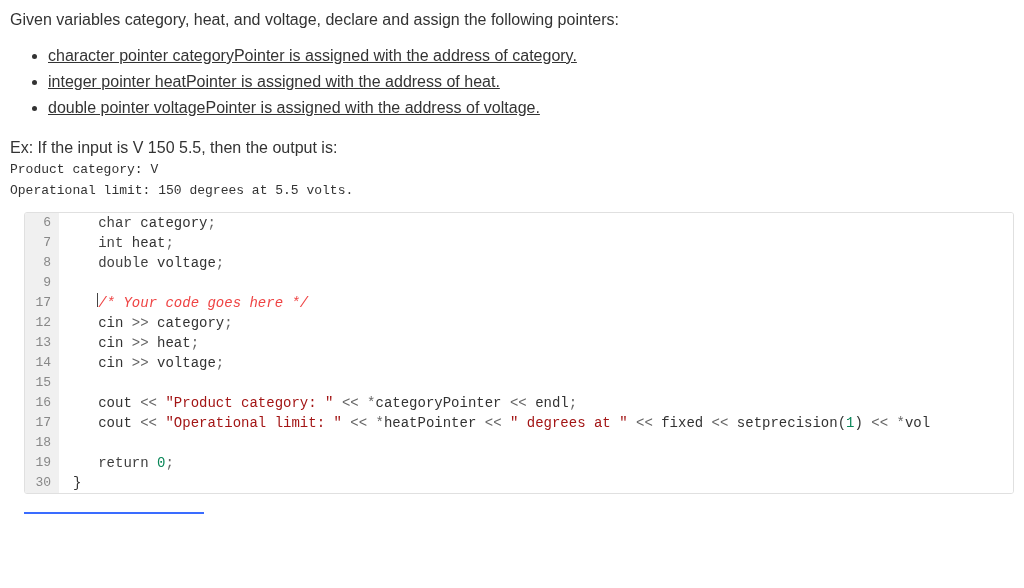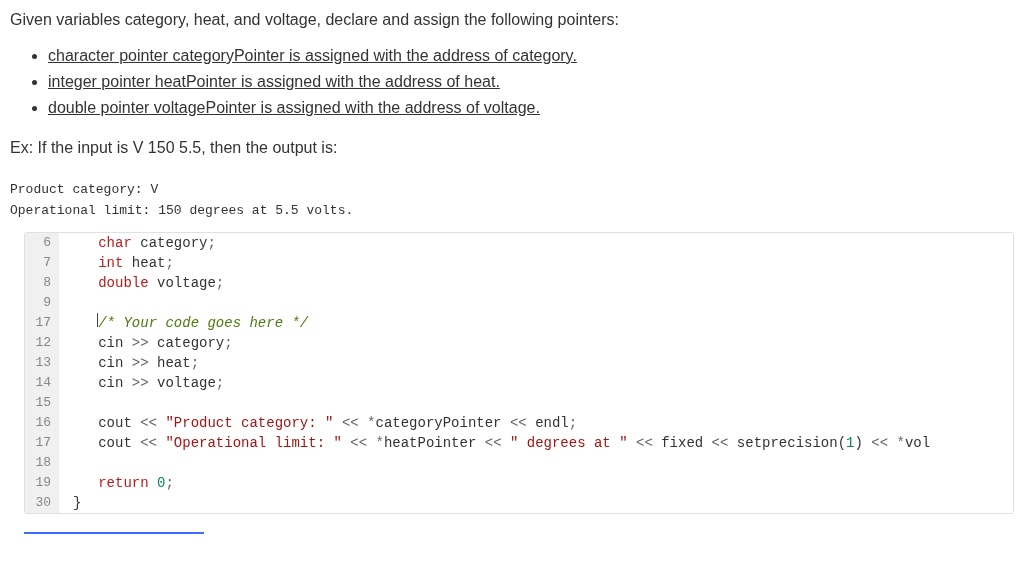--- a/index.html
+++ b/index.html
@@ -21,21 +21,21 @@
     ul.requirements {
       list-style: disc;
       padding-left: 38px;
       margin-bottom: 16px;
       text-decoration: underline;
     }
     ul.requirements li {
       margin-bottom: 2px;
     }
     .example {
-      margin-bottom: 20px;
+      margin-bottom: 0;
     }
     .mono-output {
       font-family: "Courier New", Courier, monospace;
       font-size: 13px;
       line-height: 1.6;
       margin-bottom: 10px;
       white-space: pre;
     }
     .code-block {
       border: 1px solid #e0e0e0;
@@ -63,23 +63,23 @@
       flex-shrink: 0;
       font-size: 13px;
     }
     .code-text {
       padding-left: 14px;
       white-space: pre;
       flex: 1;
       overflow: hidden;
       background: #fff;
     }
-    .kw { color: #b91c1c; }
+    .kw { color: #404040; }
     .op { color: #666; }
-    .cmt { color: #4d7c0f; font-style: italic; }
+    .cmt { color: #ef4444; font-style: italic; }
     .str { color: #a31515; }
     .num { color: #098658; }
     .bottom-rule {
       margin-top: 18px;
       margin-left: 14px;
       width: 180px;
       border-bottom: 2px solid #3a6cff;
     }
   </style>
 </head>

